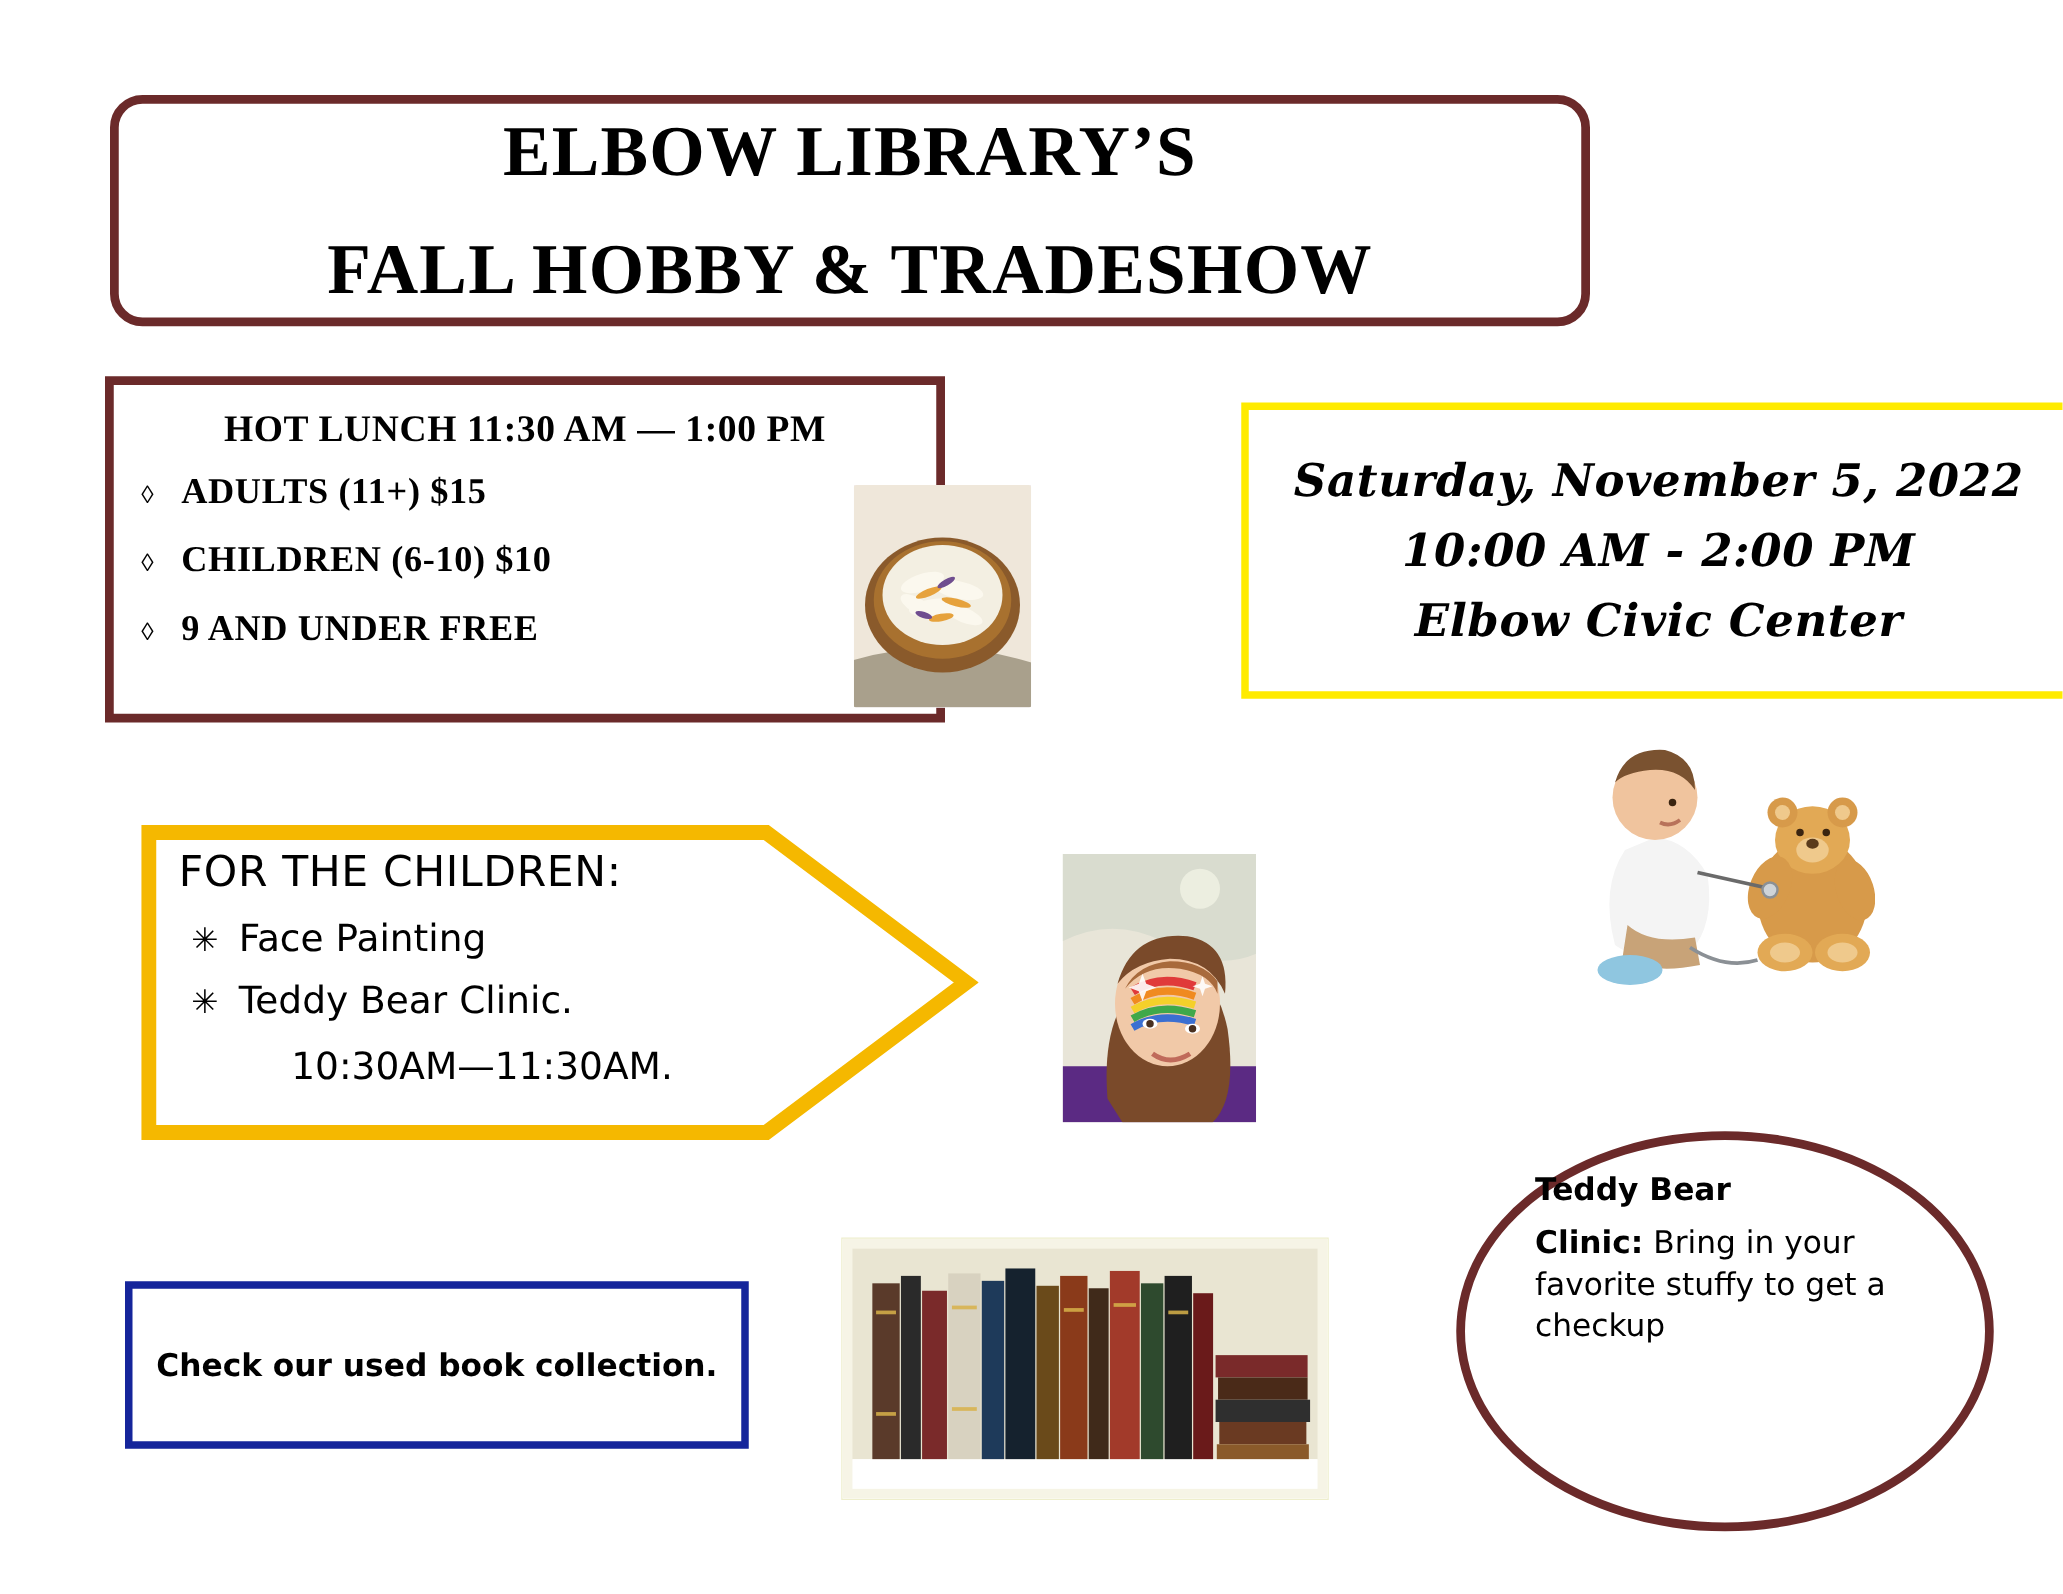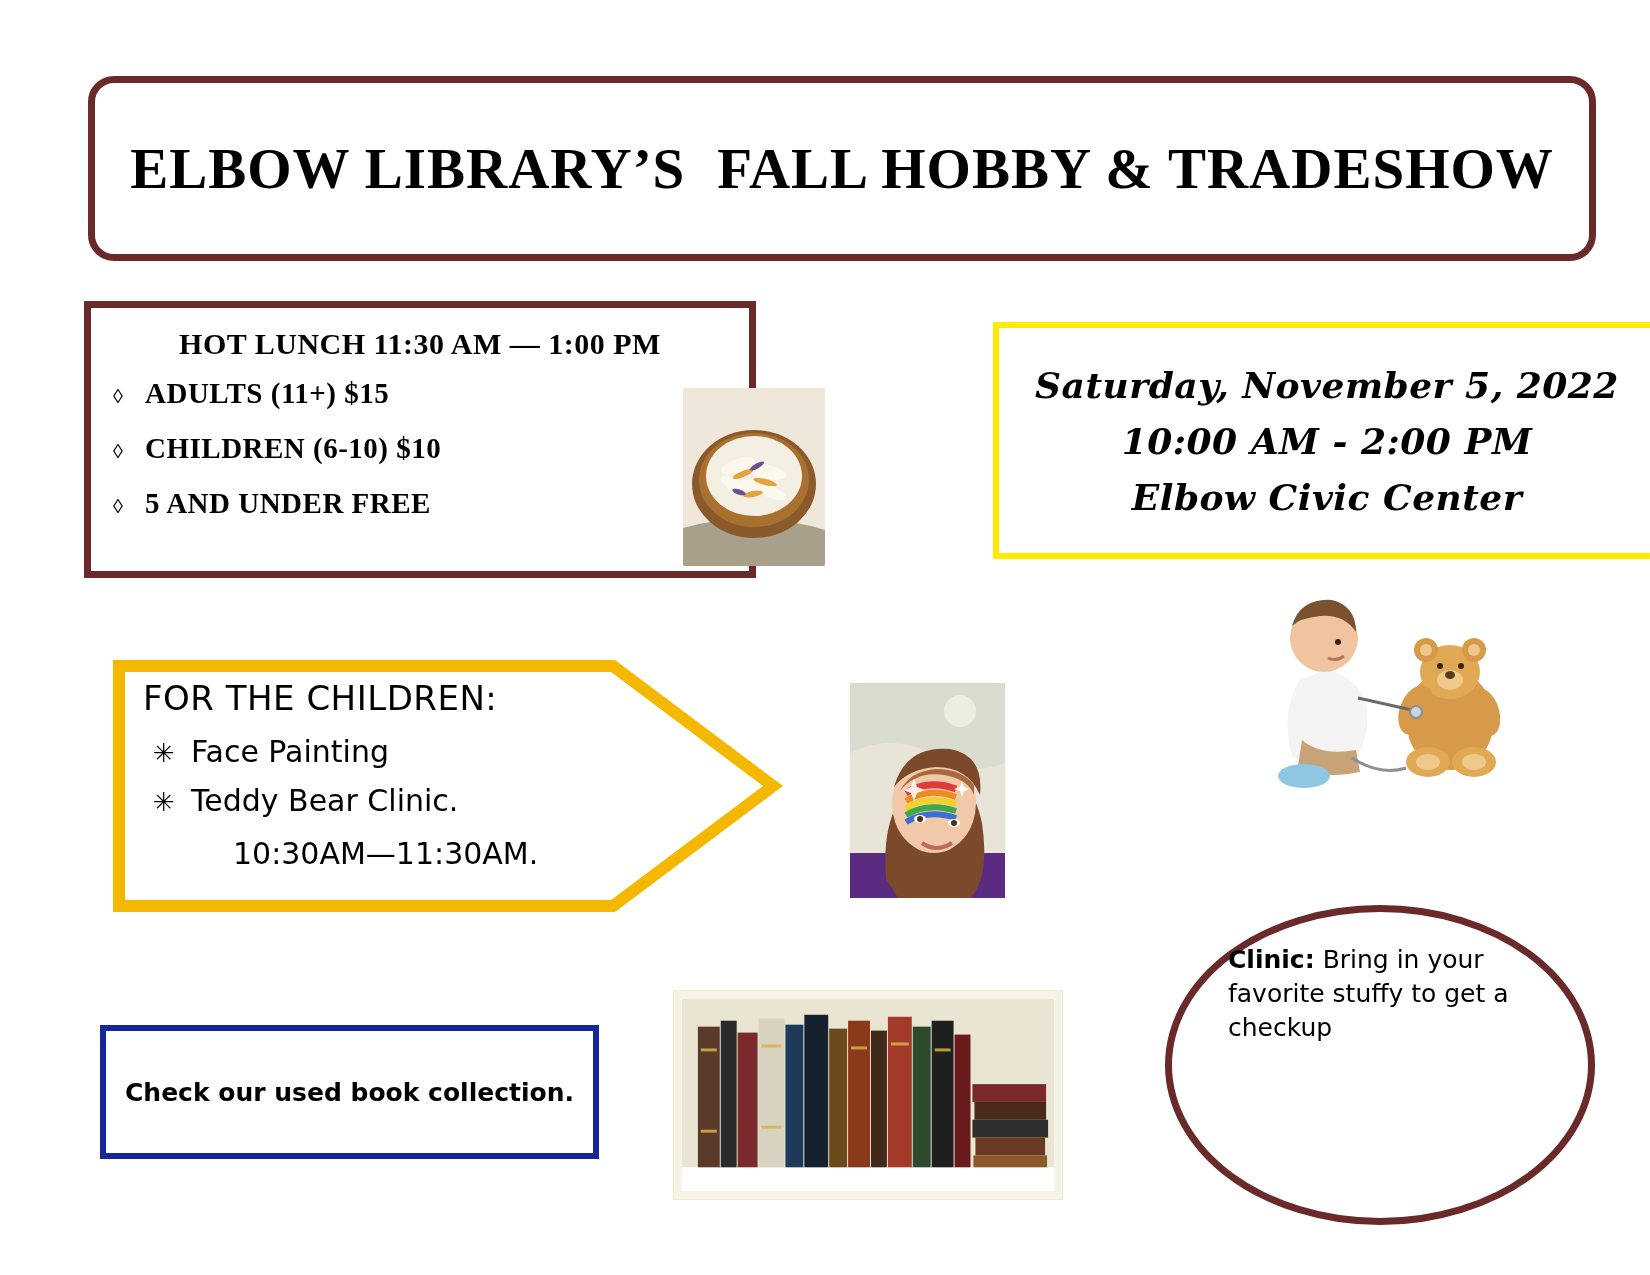--- a/index.html
+++ b/index.html
@@ -13,27 +13,27 @@
     position: relative;
     font-family: "Liberation Serif", serif;
     overflow: hidden;
   }
 
   
   .title-box {
     position: absolute;
     left: 88px;
     top: 76px;
-    width: 1508px;
+    width: 1184px;
     height: 185px;
     border: 7px solid #6b2a2a;
     border-radius: 26px;
     box-sizing: border-box;
     display: flex;
-    flex-direction: row;
+    flex-direction: column;
     align-items: center;
     justify-content: center;
     gap: 32px;
   }
   .title-line {
     font-family: "Liberation Serif", serif;
     font-weight: bold;
     color: #000;
     letter-spacing: 1px;
     line-height: 1.08;
@@ -273,21 +273,21 @@
     <li>
       <span class="bullet">◊</span>
       <span>ADULTS (11+)  $15</span>
     </li>
     <li>
       <span class="bullet">◊</span>
       <span>CHILDREN (6-10) $10</span>
     </li>
     <li>
       <span class="bullet">◊</span>
-      <span>5 AND UNDER FREE</span>
+      <span>9 AND UNDER FREE</span>
     </li>
   </ul>
 
   <div class="food-imgs">
     <div class="photo food-img">
       <svg class="fill-svg" viewBox="0 0 142 178" preserveAspectRatio="none" aria-hidden="true">
         <rect x="0" y="0" width="142" height="178" fill="#c8a8c0"></rect>
         <ellipse cx="71" cy="96" rx="74" ry="66" fill="#f2ecea"></ellipse>
         <ellipse cx="71" cy="100" rx="62" ry="54" fill="#faf6f3"></ellipse>
         <path d="M30 60 Q55 36 95 48 Q110 58 100 78 Q70 90 42 82 Z" fill="#d98a7c"></path>
@@ -455,17 +455,18 @@
       <rect x="302" y="112" width="72" height="18" fill="#4a2a18"></rect>
       <rect x="300" y="130" width="76" height="18" fill="#2f2f2f"></rect>
       <rect x="303" y="148" width="70" height="18" fill="#6a3a22"></rect>
       <rect x="301" y="166" width="74" height="12" fill="#8a5a2a"></rect>
     </g>
   </svg>
 </div>
 
 <div class="clinic-ellipse"></div>
 <div class="clinic-text">
+  <div class="bold">Teddy Bear</div>
   <div style="margin-top:8px;">
     <span class="bold">Clinic:</span>
     <span>Bring in your favorite stuffy to get a checkup</span>
   </div>
 </div>
 
 </body></html>

